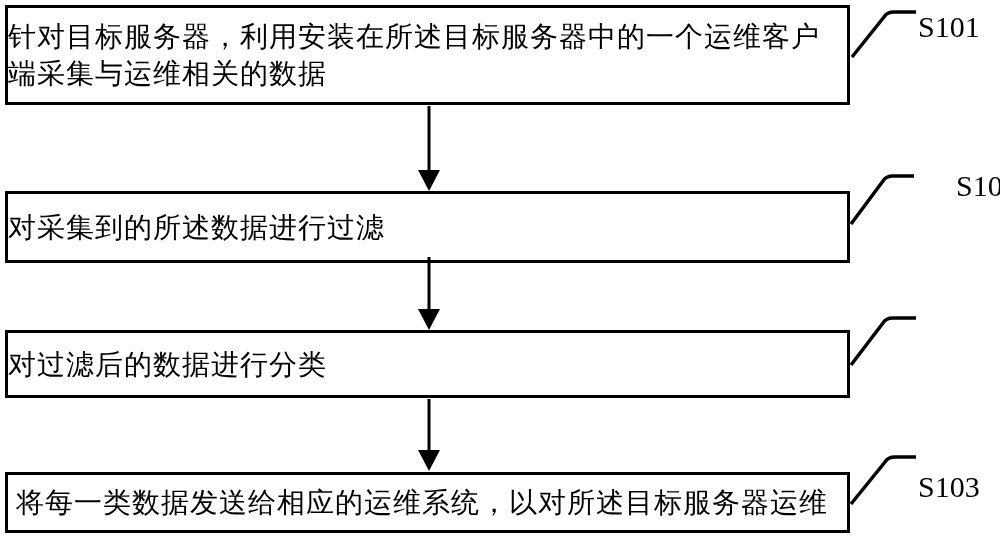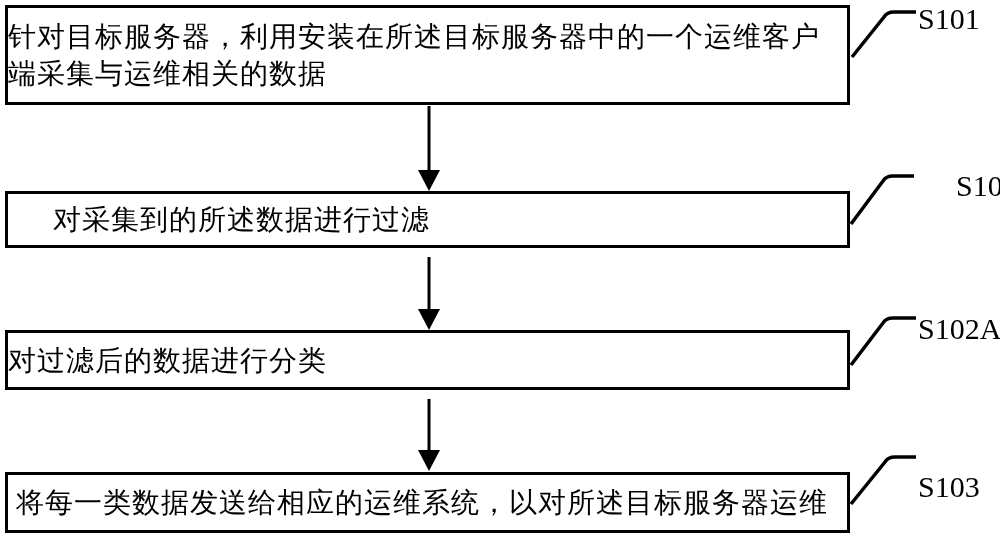--- a/index.html
+++ b/index.html
@@ -37,31 +37,31 @@
   .step-text {
     display: block;
     width: 100%;
     text-align: left;
     font-size: 28px;
     line-height: 37px;
     color: #000000;
     letter-spacing: 1px;
   }
   .box-1 { top: 5px;   height: 100px; }
-  .box-2 { top: 191px; height: 57px; padding-left: 45px; }
-  .box-3 { top: 330px; height: 60px; }
+  .box-2 { top: 191px; height: 72px; }
+  .box-3 { top: 330px; height: 68px; }
   .box-4 { top: 472px; height: 61px; padding-left: 8px; }
   .step-label {
     position: absolute;
     font-size: 30px;
     line-height: 30px;
     color: #000000;
     white-space: nowrap;
   }
-  .label-1 { left: 918px; top: 4px; }
+  .label-1 { left: 918px; top: 12px; }
   .label-2 { left: 916px; top: 171px; margin-left: 40px; }
   .label-3 { left: 918px; top: 314px; }
   .label-4 { left: 918px; top: 472px; }
 </style>
 </head>
 <body>
 
 <div class="canvas">
 
   <div class="step-box box-1">
@@ -75,21 +75,20 @@
   <div class="step-box box-3">
     <span class="step-text">对过滤后的数据进行分类</span>
   </div>
 
   <div class="step-box box-4">
     <span class="step-text">将每一类数据发送给相应的运维系统，以对所述目标服务器运维</span>
   </div>
 
   <div class="step-label label-1">S101</div>
   <div class="step-label label-2">S104</div>
-  <div class="step-label label-3">S102A</div>
   <div class="step-label label-4">S103</div>
 
   <svg class="overlay" viewBox="0 0 1000 536" xmlns="http://www.w3.org/2000/svg">
 
     <g stroke="#000000" stroke-width="3" fill="#000000">
       <line x1="429" y1="106" x2="429" y2="172"></line>
       <polygon points="418,170 440,170 429,191" stroke="none"></polygon>
     </g>
 
     <g stroke="#000000" stroke-width="3" fill="#000000">

